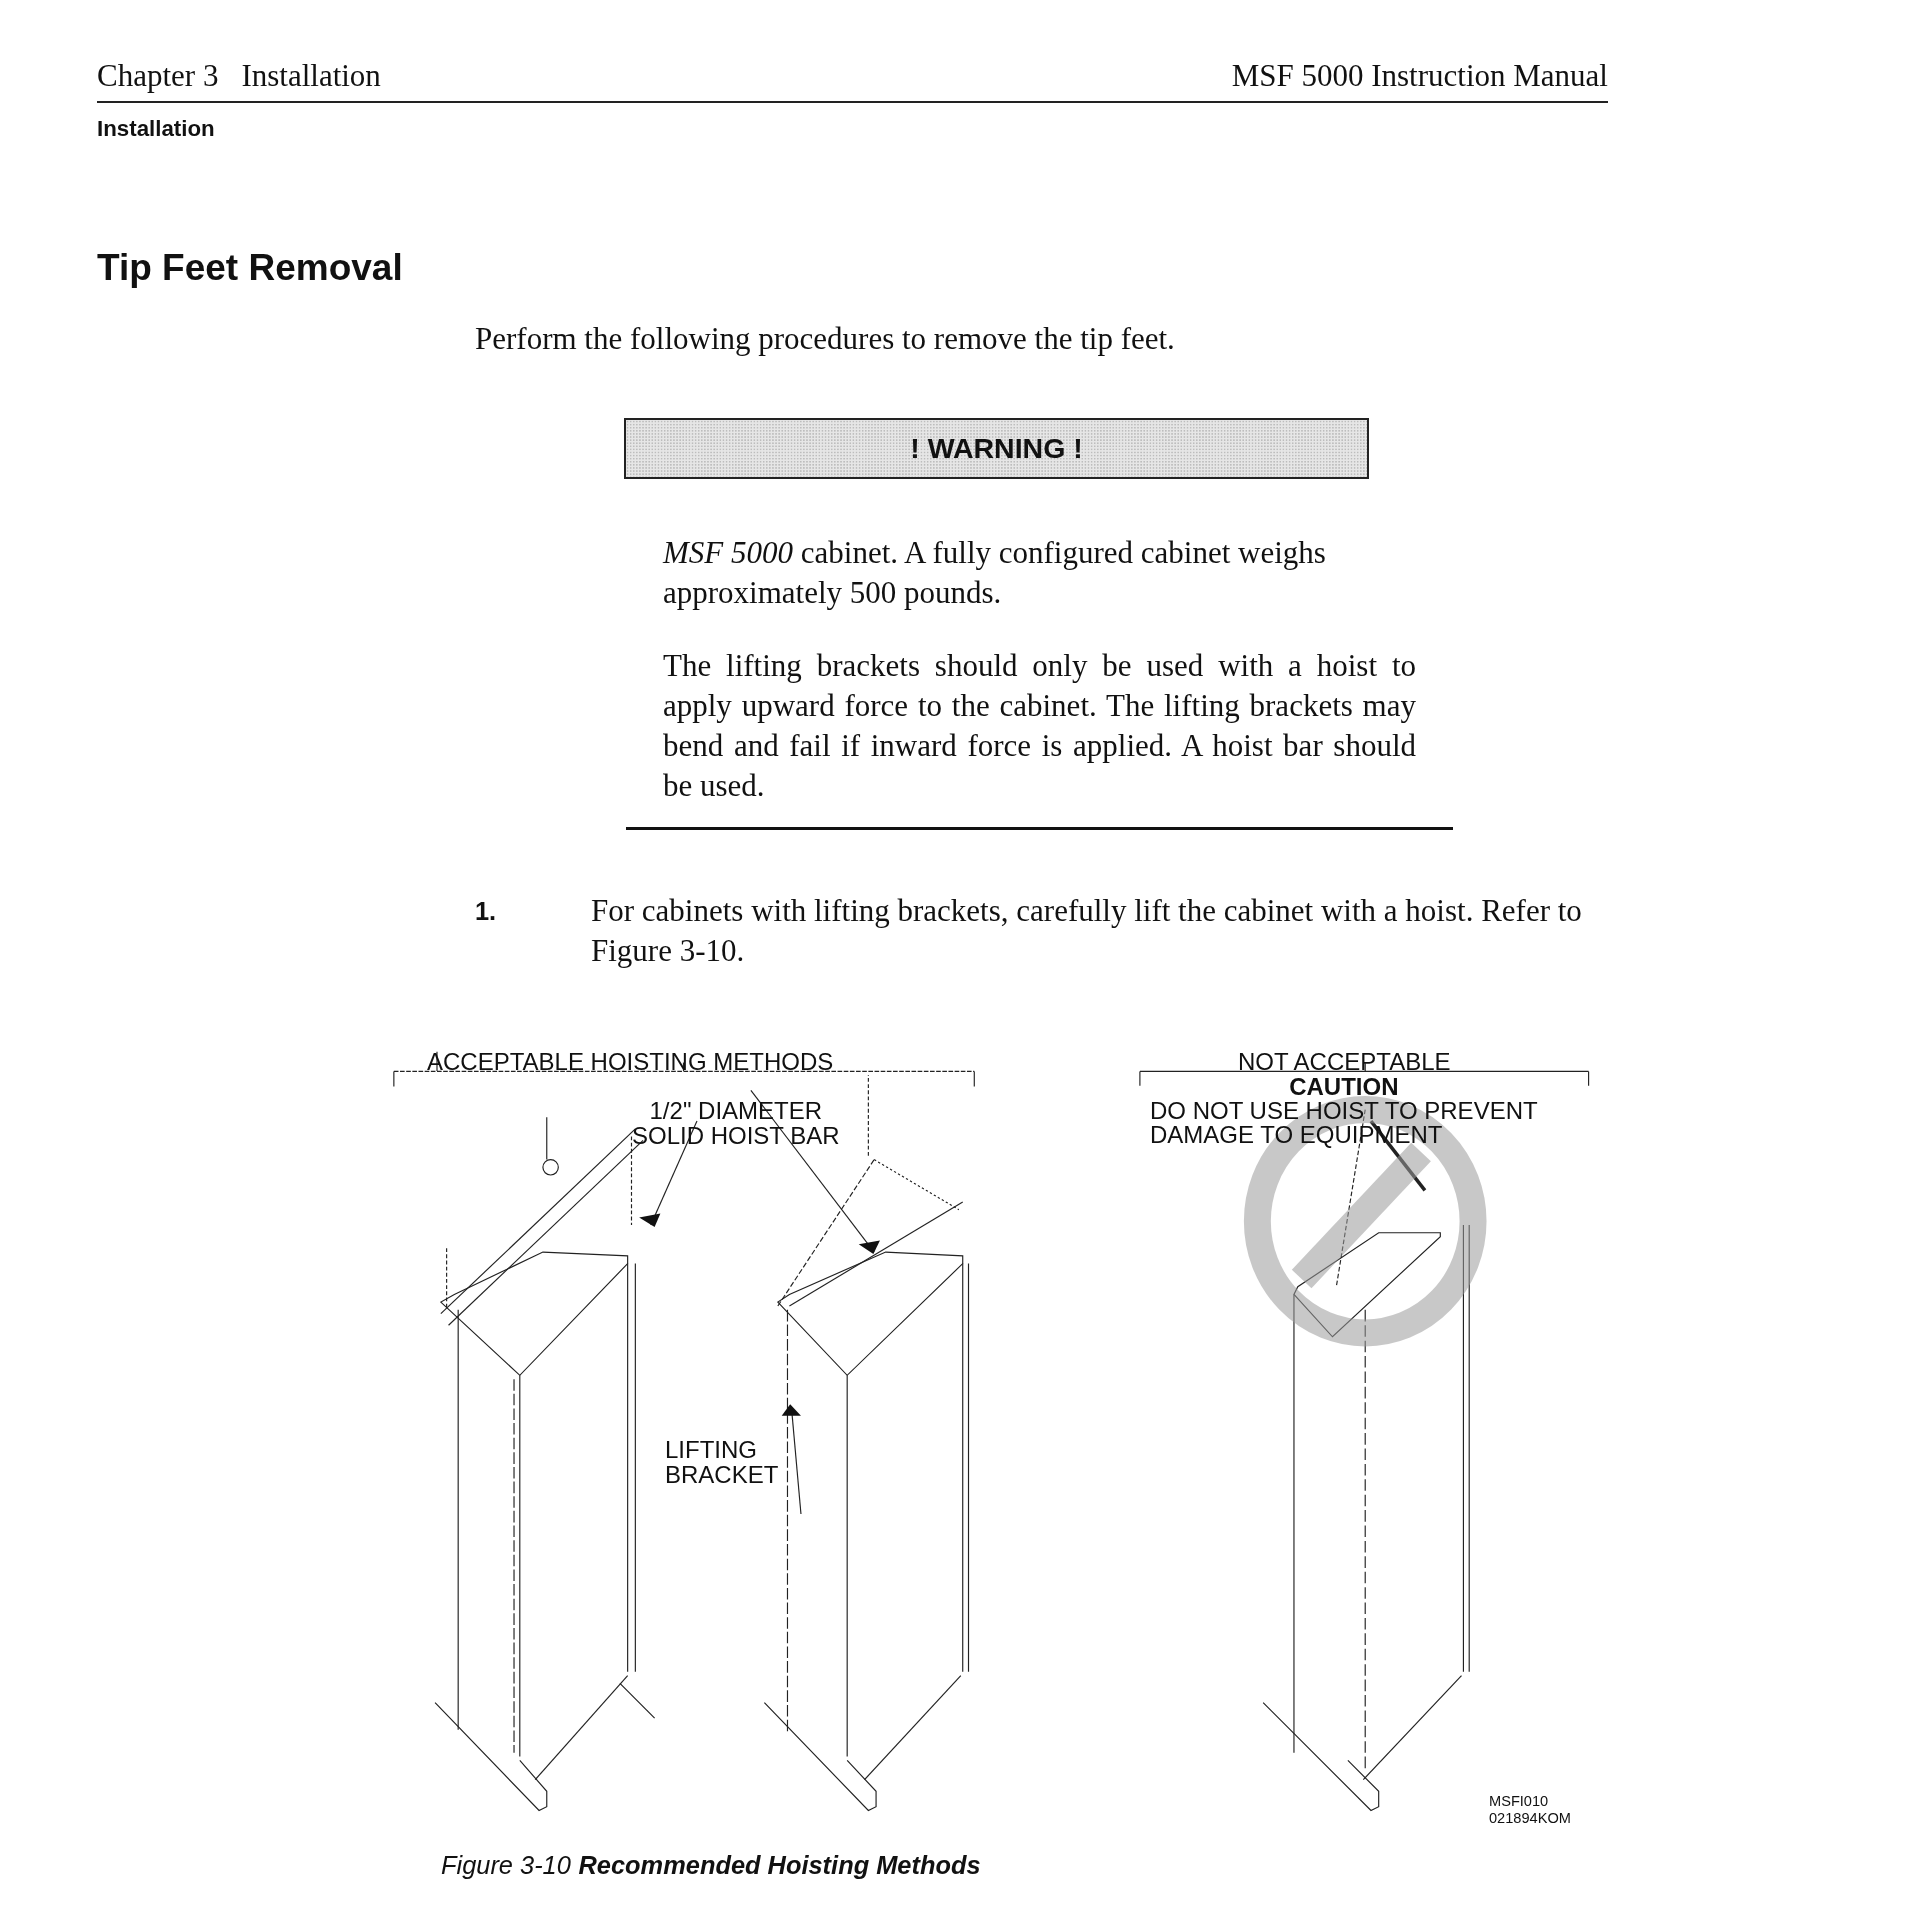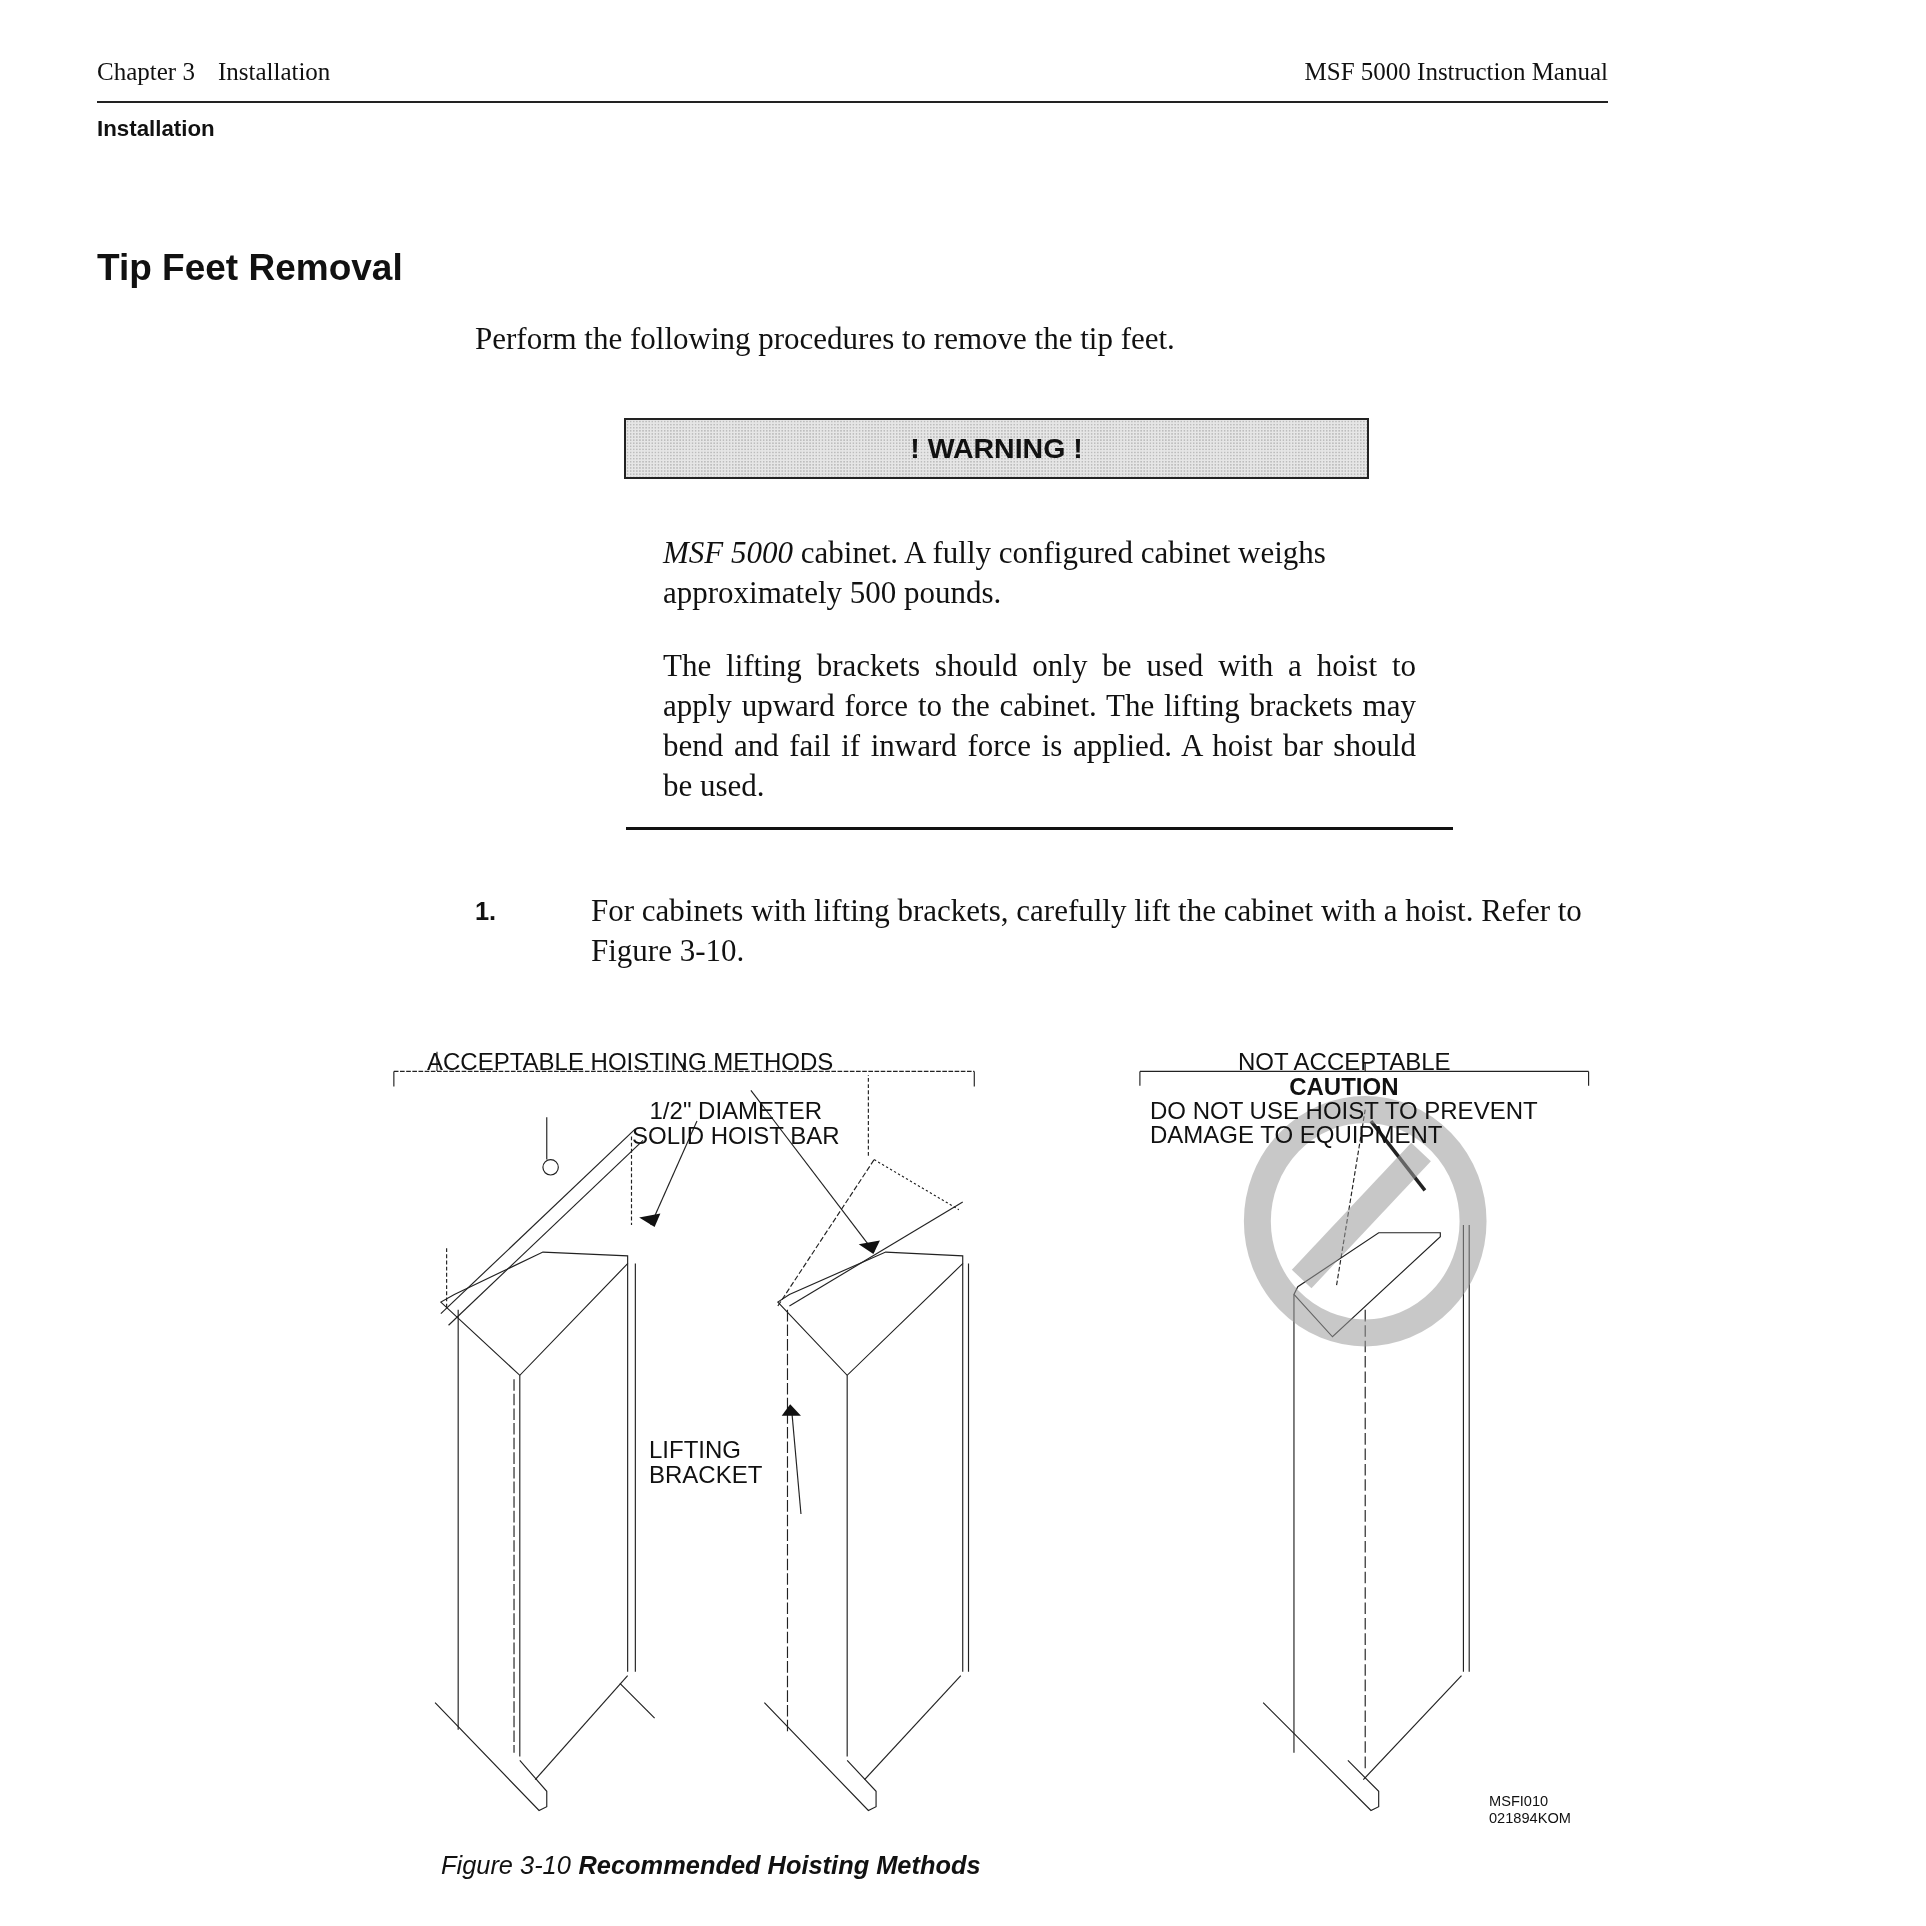--- a/index.html
+++ b/index.html
@@ -1,20 +1,20 @@
 <!DOCTYPE html>
 <html style="font-size:6.2px"><head>
 <meta charset="utf-8">
 <style>
   html, body { margin:0; padding:0; background:#fff; }
   body { width:1939px; height:2551px; position:relative; overflow:hidden; color:#111; }
   .serif { font-family: "Liberation Serif", "DejaVu Serif", serif; }
   .sans { font-family: "Liberation Sans", "DejaVu Sans", sans-serif; }
   .abs { position:absolute; }
-  .hdr { top:58px; font-size:25px; }
+  .hdr { top:58px; font-size:31px; }
   .hdr-left { left:97px; }
   .hdr-left span.gap { display:inline-block; width:23px; }
   .hdr-right { right:331px; }
   .rule-top { left:97px; width:1511px; top:101px; height:1.9px; background:#222; }
   .section-label { left:97px; top:116px; font-size:22.3px; font-weight:bold; }
   .title { left:97px; top:247px; font-size:37px; font-weight:bold; }
   .intro { left:475px; top:321px; font-size:31px; }
   .warn-box { left:624px; top:418px; width:745px; height:61px; border:2.3px solid #222;
      background-color:#e6e6e6;
      background-image: radial-gradient(#bdbdbd 0.6px, transparent 0.6px);
@@ -131,21 +131,21 @@
       <polygon points="1052,945 1030,975 1080,975"></polygon>
     </g>
   </svg>
 
   <div class="abs fig-label sans" style="left:42px; top:7.7px;">ACCEPTABLE  HOISTING  METHODS</div>
   <div class="abs fig-label sans" style="left:853px; top:7.7px;">NOT  ACCEPTABLE</div>
   <div class="abs fig-label sans" style="left:247px; top:58px; text-align:center; line-height:25.4px;">
     <div>1/2" DIAMETER</div>
     <div>SOLID HOIST BAR</div>
   </div>
-  <div class="abs fig-label sans" style="left:264px; top:397px; line-height:25.4px;">
+  <div class="abs fig-label sans" style="left:280px; top:397px; line-height:25.4px;">
     <div>LIFTING</div>
     <div>BRACKET</div>
   </div>
   <div class="abs fig-label sans" style="left:765px; top:35px; line-height:24px;">
     <div style="text-align:center; font-weight:bold;">CAUTION</div>
     <div>DO NOT USE HOIST TO PREVENT</div>
     <div>DAMAGE TO EQUIPMENT</div>
   </div>
 </div>
 

